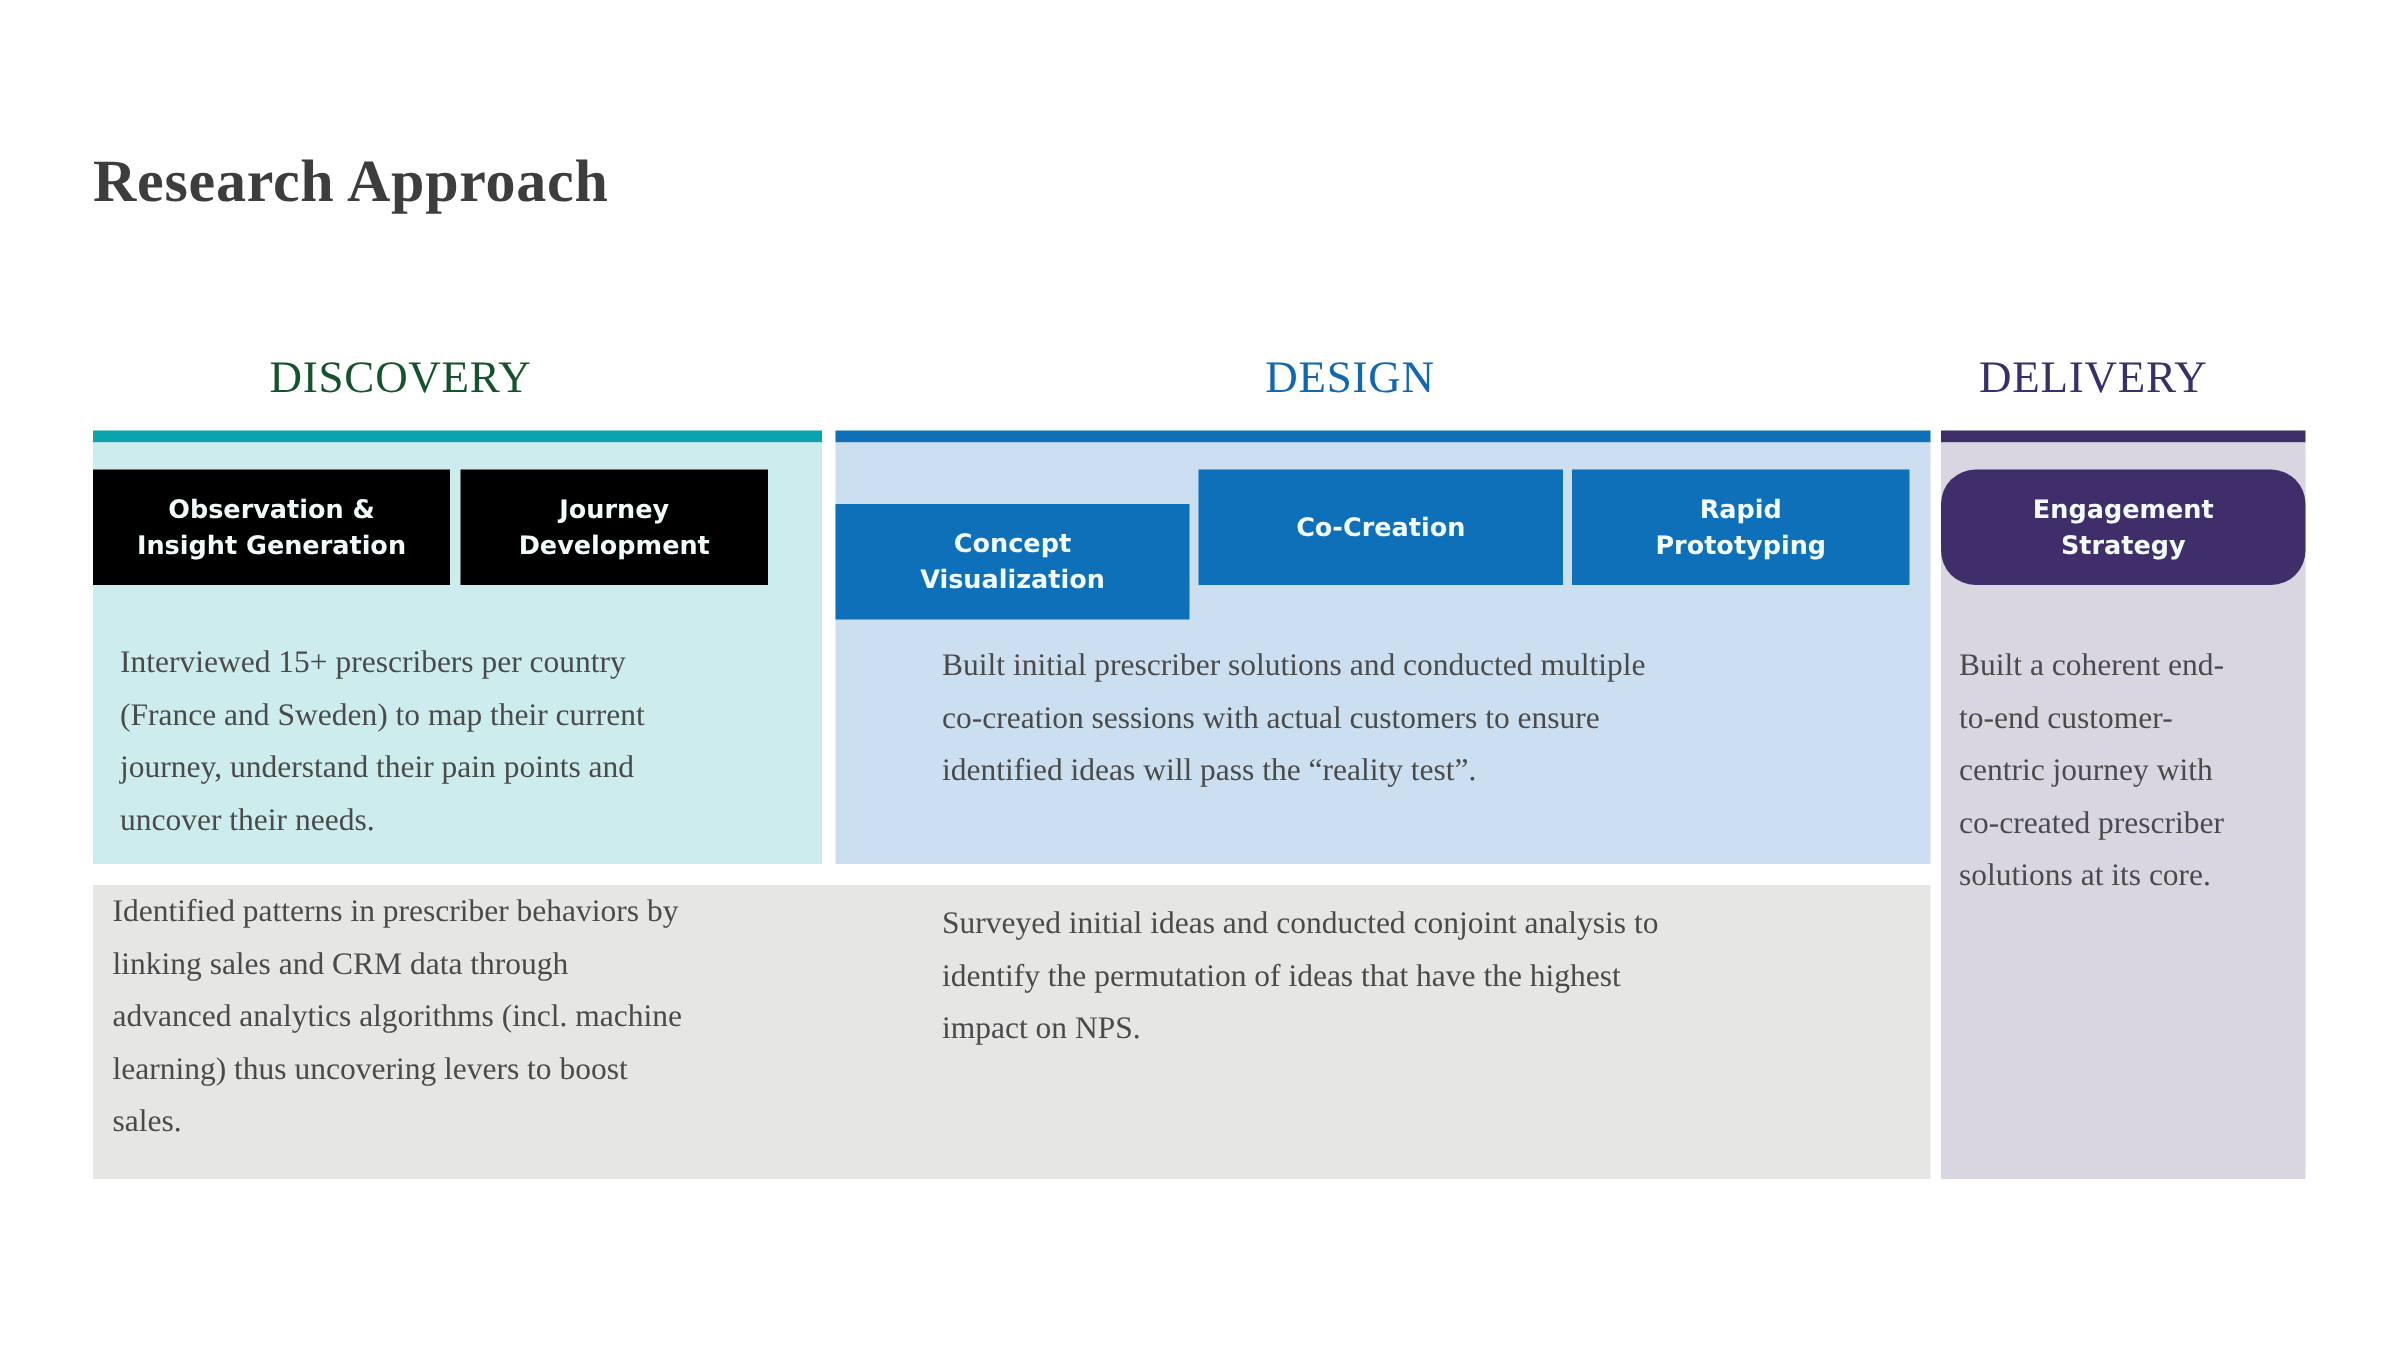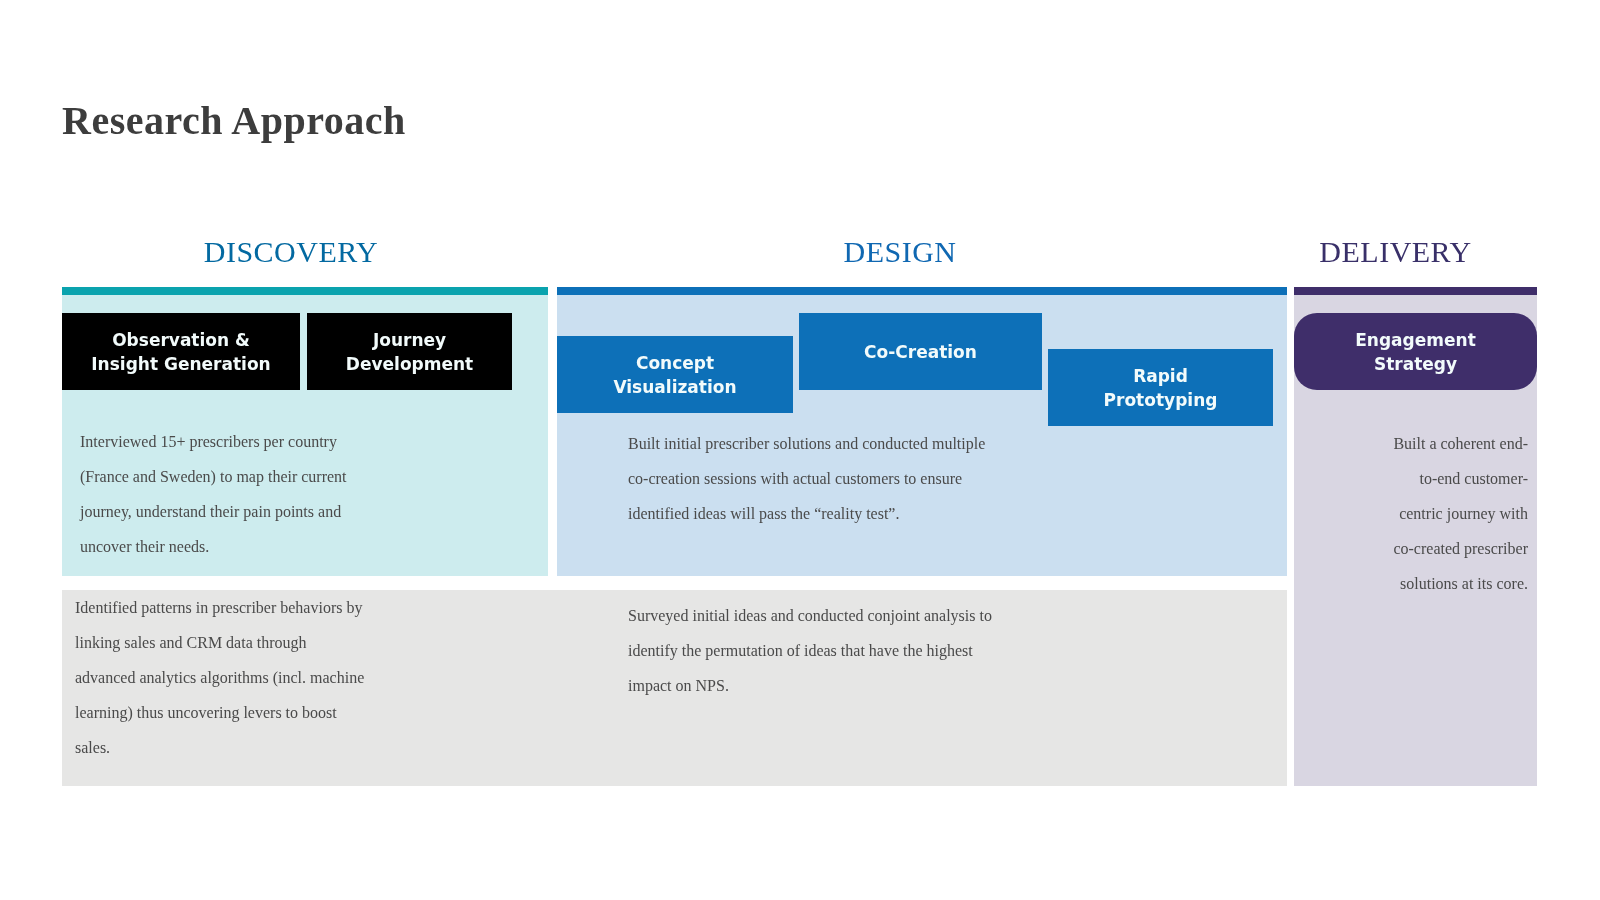--- a/index.html
+++ b/index.html
@@ -23,21 +23,21 @@
   }
   .phase-header {
     position: absolute;
     top: 232px;
     height: 40px;
     font-size: 30px;
     letter-spacing: 0.5px;
     text-align: center;
     line-height: 40px;
   }
-  .phase-header.discovery { left: 48px;  width: 486px; color: #0369a1; }
+  .phase-header.discovery { left: 24px;  width: 486px; color: #14532d; }
   .phase-header.design    { left: 535px; width: 730px; color: #1068b2; }
   .phase-header.delivery  { left: 1274px;width: 243px; color: #393069; }
 
   .phase-bar { position: absolute; top: 287px; height: 8px; }
   .phase-bar.discovery { left: 62px;   width: 486px; background: #0aa3ae; }
   .phase-bar.design    { left: 557px;  width: 730px; background: #0d70b8; }
   .phase-bar.delivery  { left: 1294px; width: 243px; background: #3f2e6a; }
 
   .band-row1 { position: absolute; top: 295px; height: 281px; }
   .band-row1.discovery { left: 62px;  width: 486px; background: #cdecee; }
@@ -66,33 +66,33 @@
     line-height: 24px;
     white-space: pre-line;
   }
   .stage-box.teal   { background: #000000; }
   .stage-box.blue   { background: #0d70b8; }
   .stage-box.purple { background: #3f2e6a; }
   .box-obs      { left: 62px;   width: 238px; }
   .box-journey  { left: 307px;  width: 205px; }
   .box-concept  { left: 557px;  width: 236px; margin-top: 23px; }
   .box-cocreate { left: 799px;  width: 243px; }
-  .box-rapid    { left: 1048px; width: 225px; margin-top: 36px; }
+  .box-rapid    { left: 1048px; width: 225px; }
   .box-engage   { left: 1294px; width: 243px; border-radius: 23px; }
 
   .body-text {
     position: absolute;
-    font-size: 16px;
+    font-size: 21px;
     line-height: 35px;
     color: #4a4a4a;
     white-space: pre-line;
   }
   .text-discovery-1 { left: 80px;   top: 424px; width: 450px; }
   .text-design-1    { left: 628px;  top: 426px; width: 600px; }
-  .text-delivery-1  { left: 1306px; top: 426px; width: 222px; text-align: right; }
+  .text-delivery-1  { left: 1306px; top: 426px; width: 222px; }
   .text-discovery-2 { left: 75px;   top: 590px; width: 470px; }
   .text-design-2    { left: 628px;  top: 598px; width: 600px; }
 </style>
 </head>
 <body>
 
 <div class="slide">
 
   <h1 class="page-title">Research Approach</h1>
 

